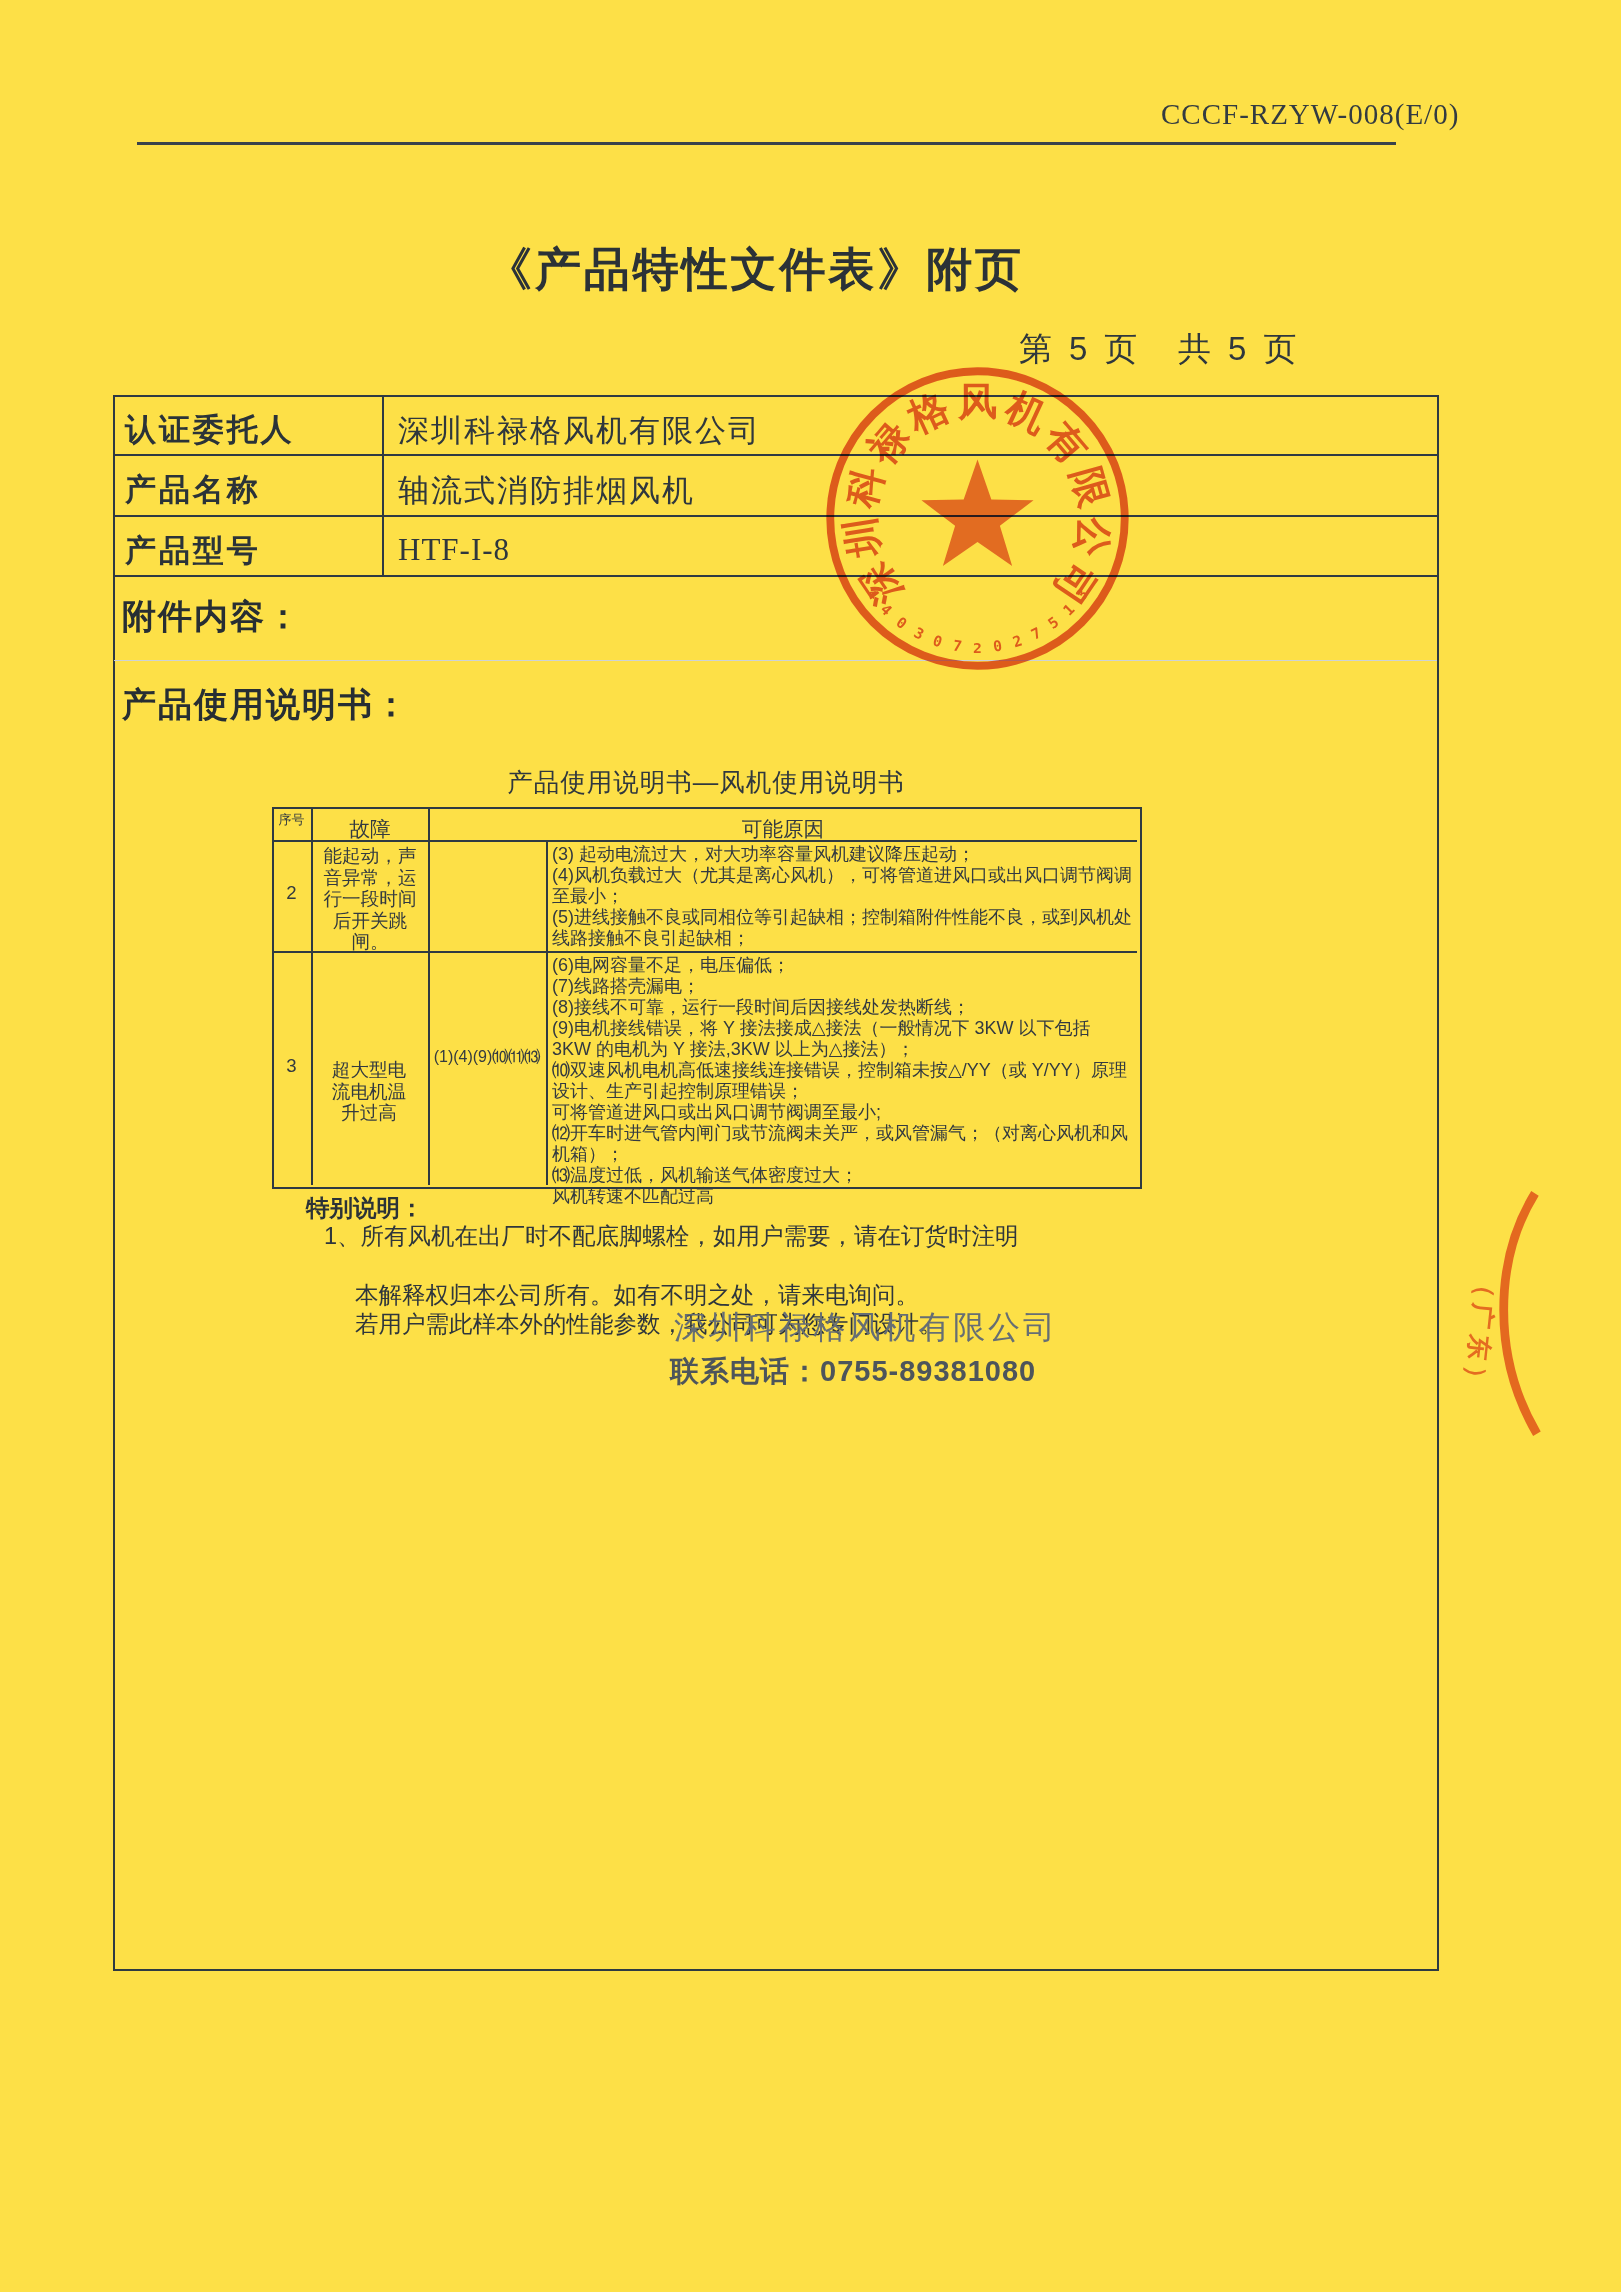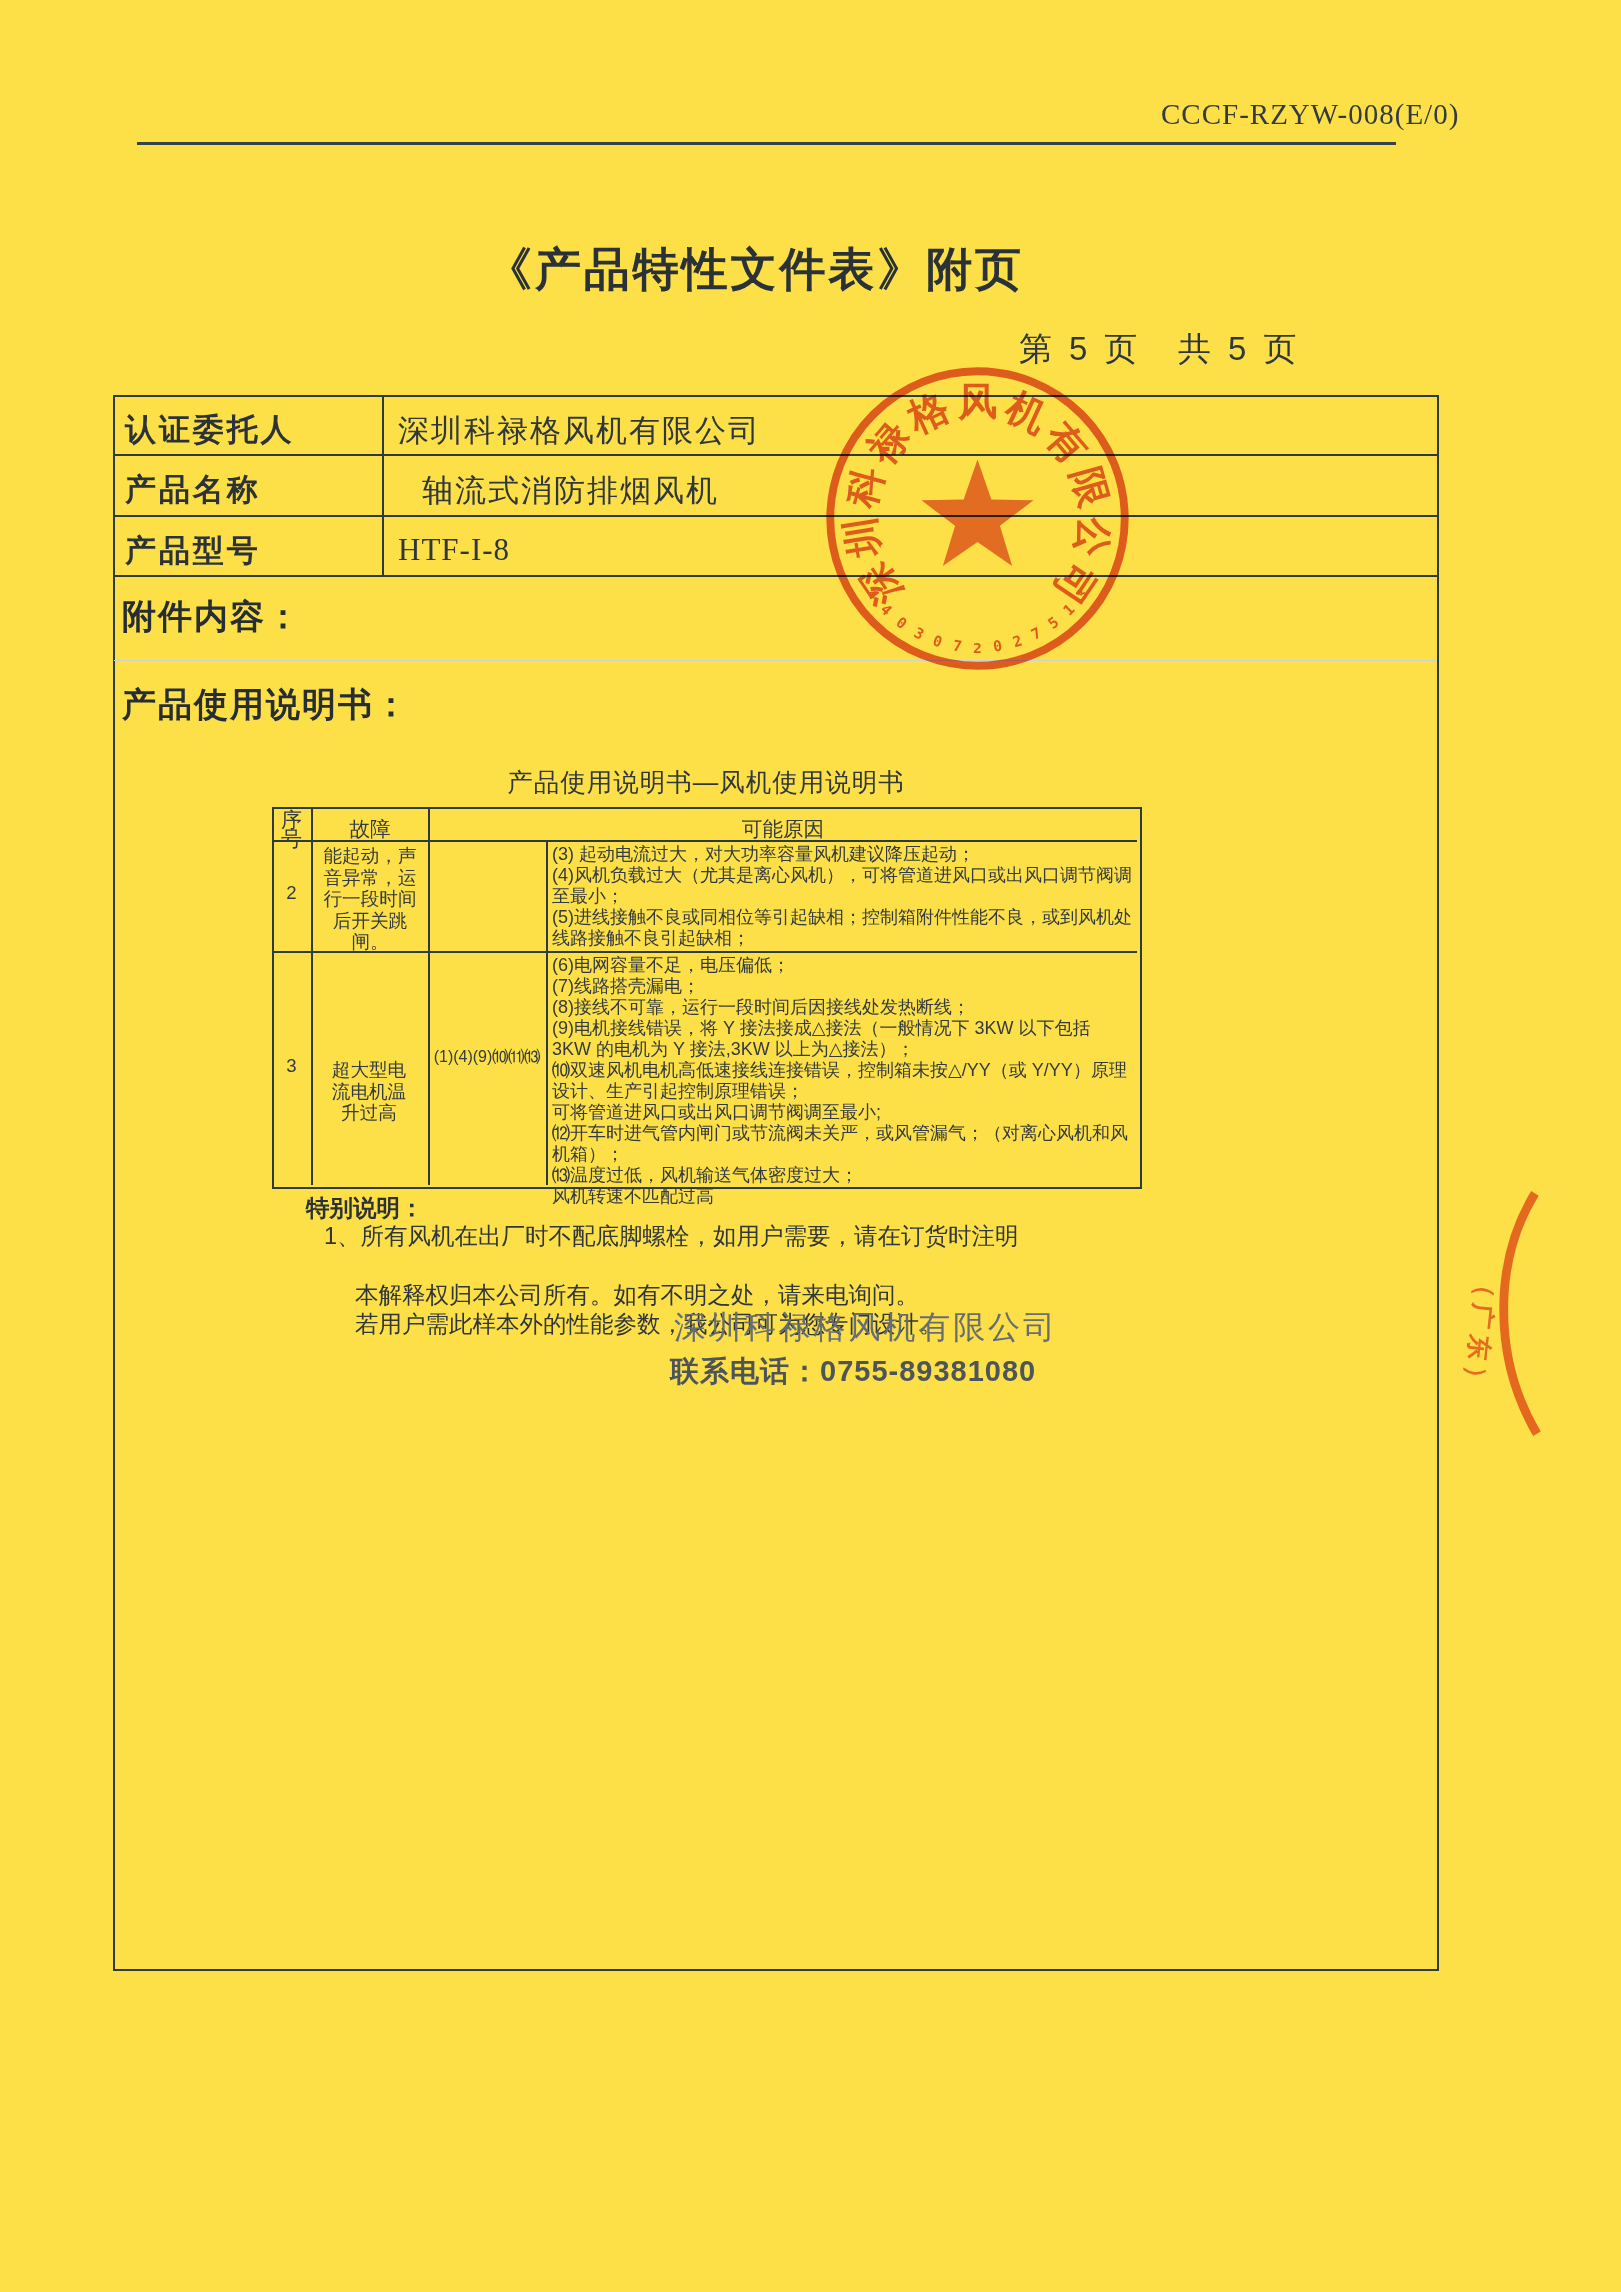--- a/index.html
+++ b/index.html
@@ -20,21 +20,21 @@
   .hline-faint{height:1px;background:#cdd2d5;}
   .vline{width:2px;background:#2e3a42;}
   .info-label{font-size:31px;font-weight:600;letter-spacing:2.9px;color:#2b3338;}
   .info-value{font-family:"Liberation Serif","DejaVu Serif",serif;font-size:31px;letter-spacing:2px;color:#2f373d;}
   .section-label{font-size:34px;font-weight:700;letter-spacing:2px;color:#272e33;}
   .ft-title{left:272px;top:765px;width:868px;text-align:center;font-size:25.5px;letter-spacing:1px;color:#30383e;}
   .ft-frame{left:272px;top:807px;width:866px;height:378px;border:2px solid #2e3a42;}
   .cell{color:#333a40;}
   .cell-center{text-align:center;}
   .hdr{font-size:20.6px;color:#333a40;}
-  .small-hdr{font-size:21px;line-height:18.6px;font-family:Liberation Serif, serif;}
+  .small-hdr{font-size:13px;line-height:18.6px;font-family:Liberation Serif, serif;}
   .fault-text{font-size:18.6px;line-height:21.6px;text-align:center;}
   .cause-list div{font-size:18px;line-height:21px;}
   .refs{font-size:16px;line-height:19.6px;}
   .note-title{font-size:23.5px;font-weight:700;color:#2b3237;}
   .note-line{font-size:23.5px;color:#2f363c;letter-spacing:0px;}
   .footer-company{font-family:"Liberation Serif","DejaVu Serif",serif;font-size:32px;letter-spacing:2.9px;color:#666e74;}
   .footer-phone{font-size:29px;font-weight:700;letter-spacing:1px;color:#4d555b;}
   .seal-svg{mix-blend-mode:multiply;}
   .stamp-char{font-size:40px;font-weight:700;fill:#d8473c;font-family:"Liberation Serif","DejaVu Serif",serif;}
   .stamp-digit{font-size:15px;font-weight:700;fill:#d8473c;font-family:"DejaVu Sans Mono",monospace;}
@@ -54,21 +54,21 @@
 
   <div class="abs hline" style="left:113px;top:454px;width:1325px;"></div>
   <div class="abs hline" style="left:113px;top:515px;width:1325px;"></div>
   <div class="abs hline" style="left:113px;top:575px;width:1325px;"></div>
   <div class="abs hline-faint" style="left:114px;top:660px;width:1323px;"></div>
   <div class="abs vline" style="left:382px;top:397px;height:178px;"></div>
 
   <div class="abs info-label" style="left:125px;top:409px;">认证委托人</div>
   <div class="abs info-value" style="left:398px;top:410px;">深圳科禄格风机有限公司</div>
   <div class="abs info-label" style="left:125px;top:469px;">产品名称</div>
-  <div class="abs info-value" style="left:398px;top:470px;margin-left:24px;">轴流式消防排烟风机</div>
+  <div class="abs info-value" style="left:398px;top:470px;">轴流式消防排烟风机</div>
   <div class="abs info-label" style="left:125px;top:530px;">产品型号</div>
   <div class="abs info-value" style="left:398px;top:532px;letter-spacing:1px;">HTF-I-8</div>
 
   <div class="abs section-label" style="left:122px;top:594px;">附件内容：</div>
   <div class="abs section-label" style="left:122px;top:682px;">产品使用说明书：</div>
 
   <div class="abs ft-title">产品使用说明书—风机使用说明书</div>
 
   <div class="abs ft-frame"></div>
   <div class="abs hline" style="left:273px;top:840px;width:864px;"></div>

